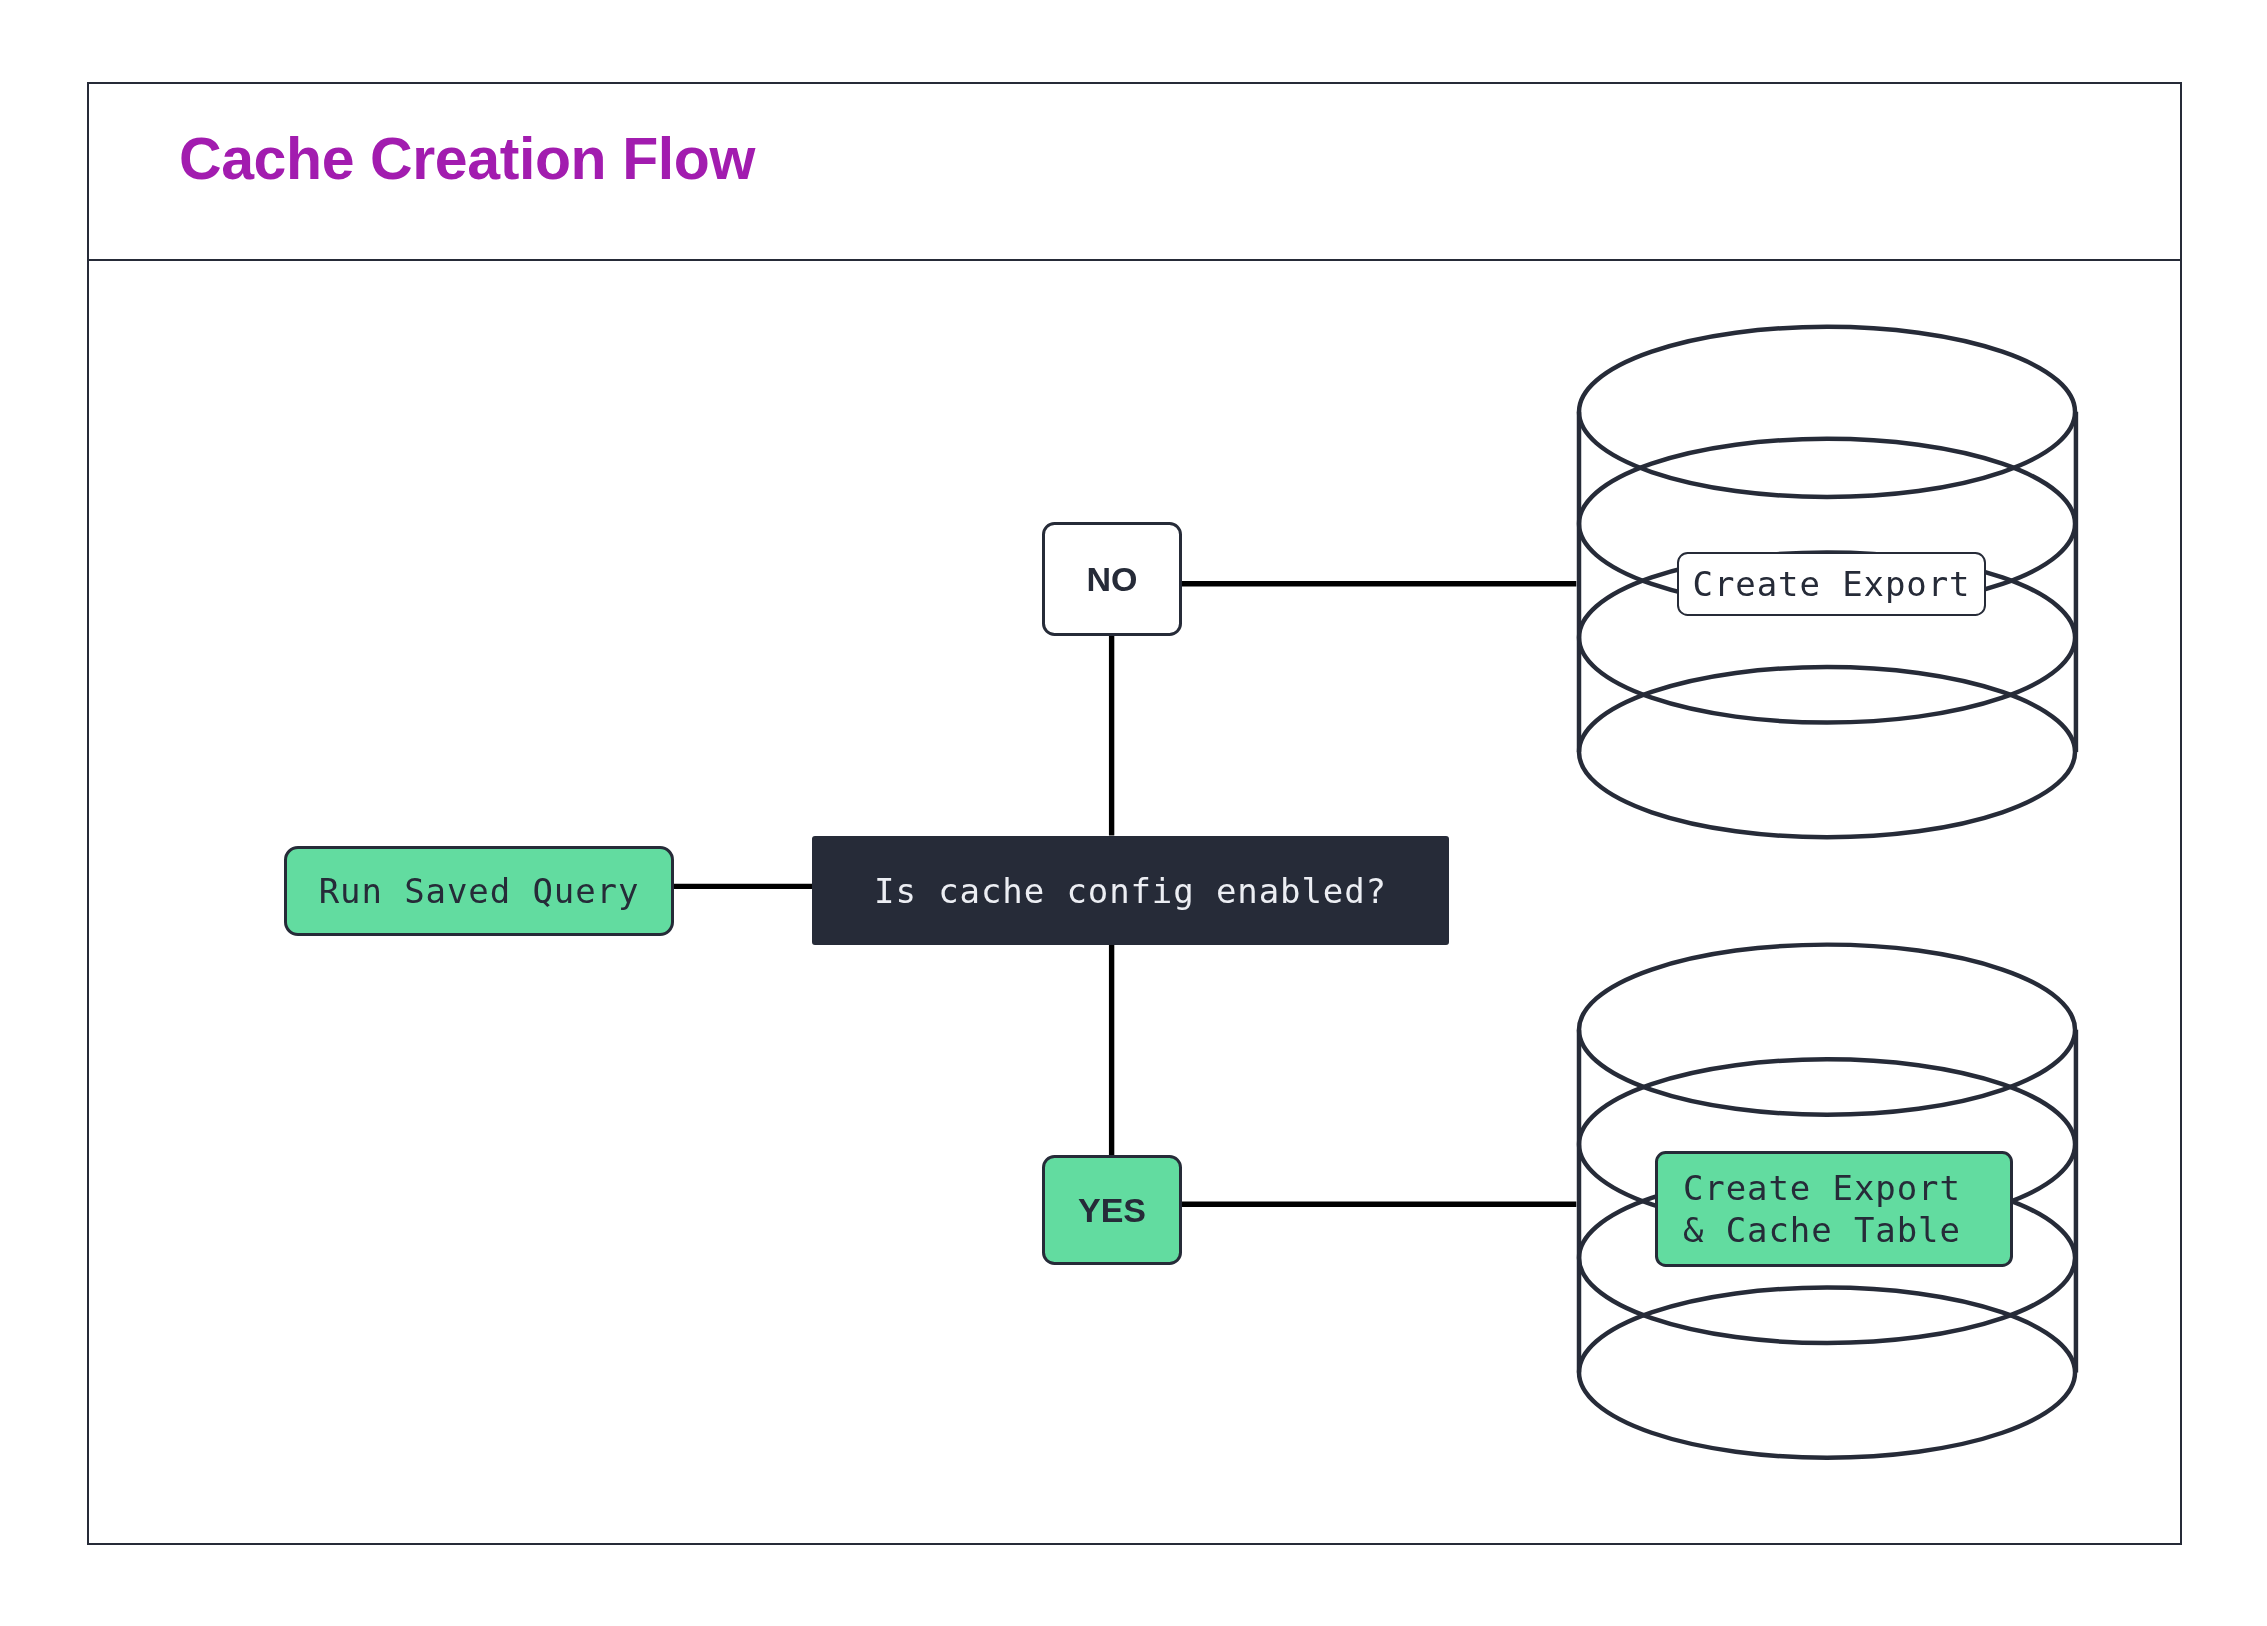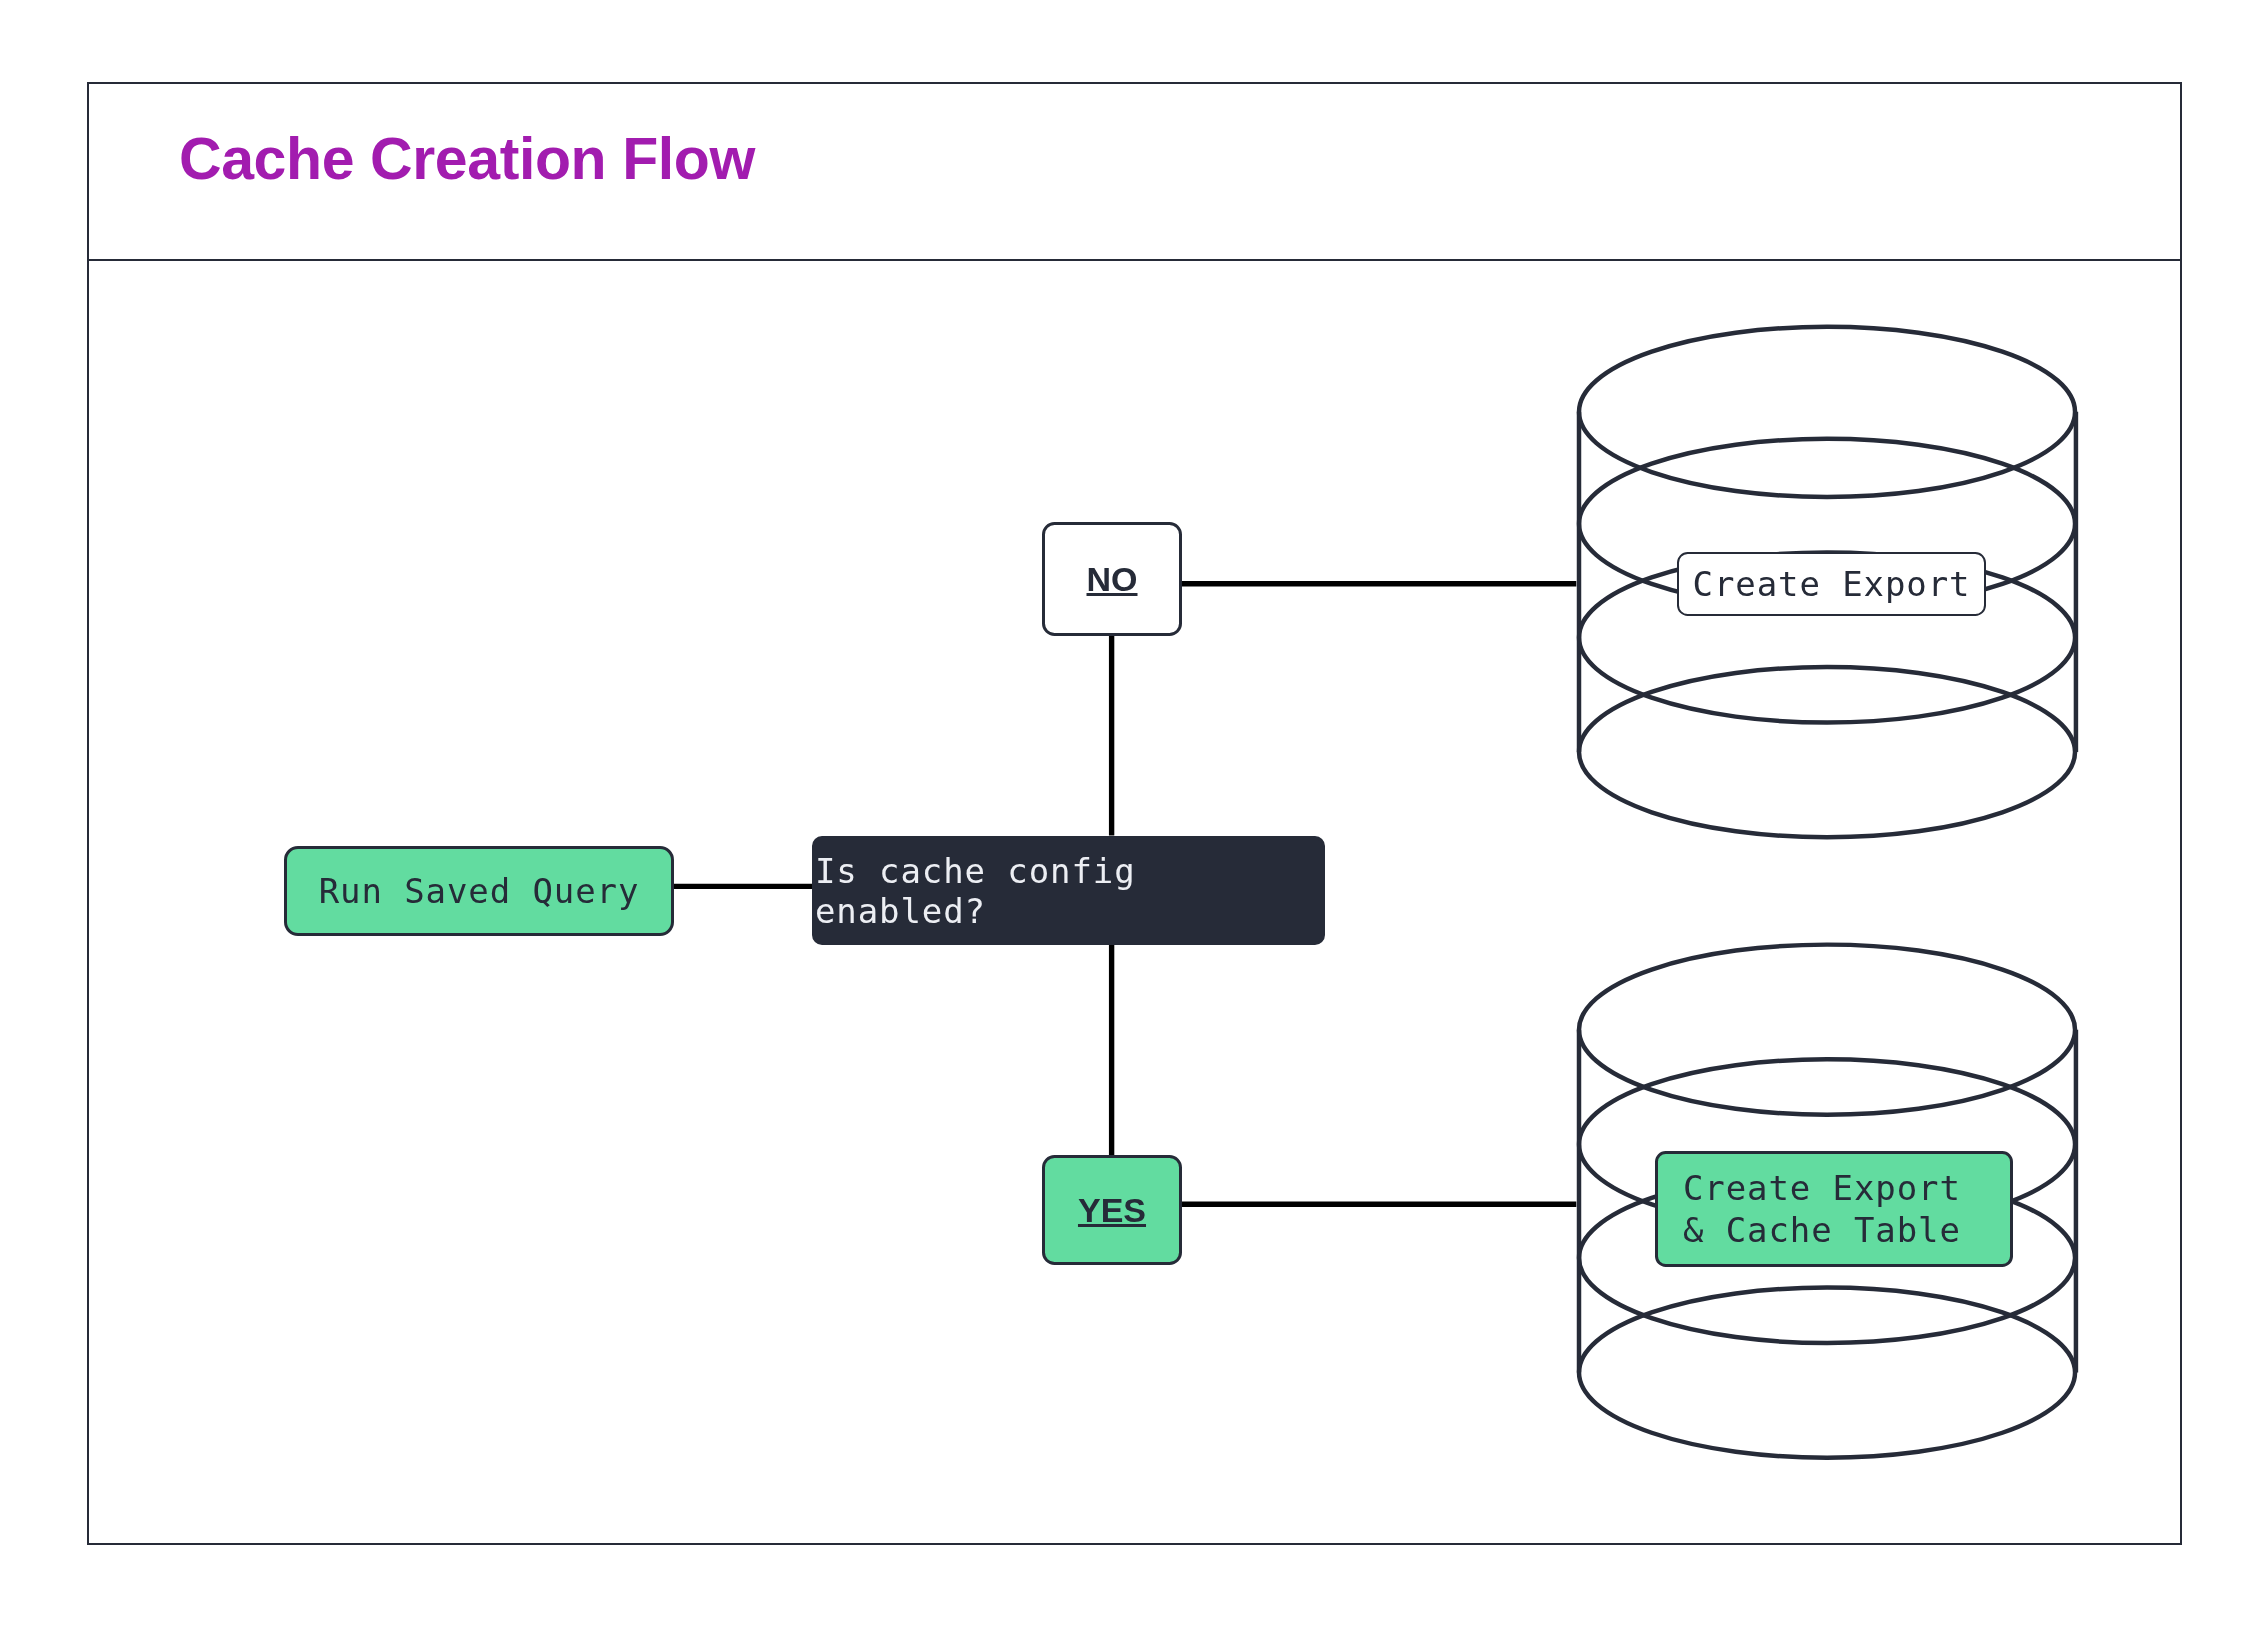--- a/index.html
+++ b/index.html
@@ -76,35 +76,34 @@
   }
   .node.mono {
     font-family: "DejaVu Sans Mono", "Liberation Mono", monospace;
     font-size: 34px;
     letter-spacing: 0.9px;
   }
   .node.sans {
     font-family: "Liberation Sans", sans-serif;
     font-size: 34px;
     font-weight: bold;
-    text-decoration: underline;
   }
   .node.green { background: #62dca0; }
   .node.dark  {
     background: #262b38;
     color: #eceef3;
     border-color: #262b38;
   }
 
   #node-run-saved-query {
     left: 284px; top: 846px; width: 390px; height: 90px; border-radius: 14px;
   }
   #node-decision {
-    left: 812px; top: 836px; width: 513px; height: 109px;
-    border-radius: 10px;
+    left: 812px; top: 836px; width: 637px; height: 109px;
+    border-radius: 3px;
   }
   #node-no {
     left: 1042px; top: 522px; width: 140px; height: 114px;
   }
   #node-yes {
     left: 1042px; top: 1155px; width: 140px; height: 110px;
   }
   #node-create-export {
     left: 1677px; top: 552px; width: 309px; height: 64px;
     border-width: 2.7px; border-radius: 10.7px;

